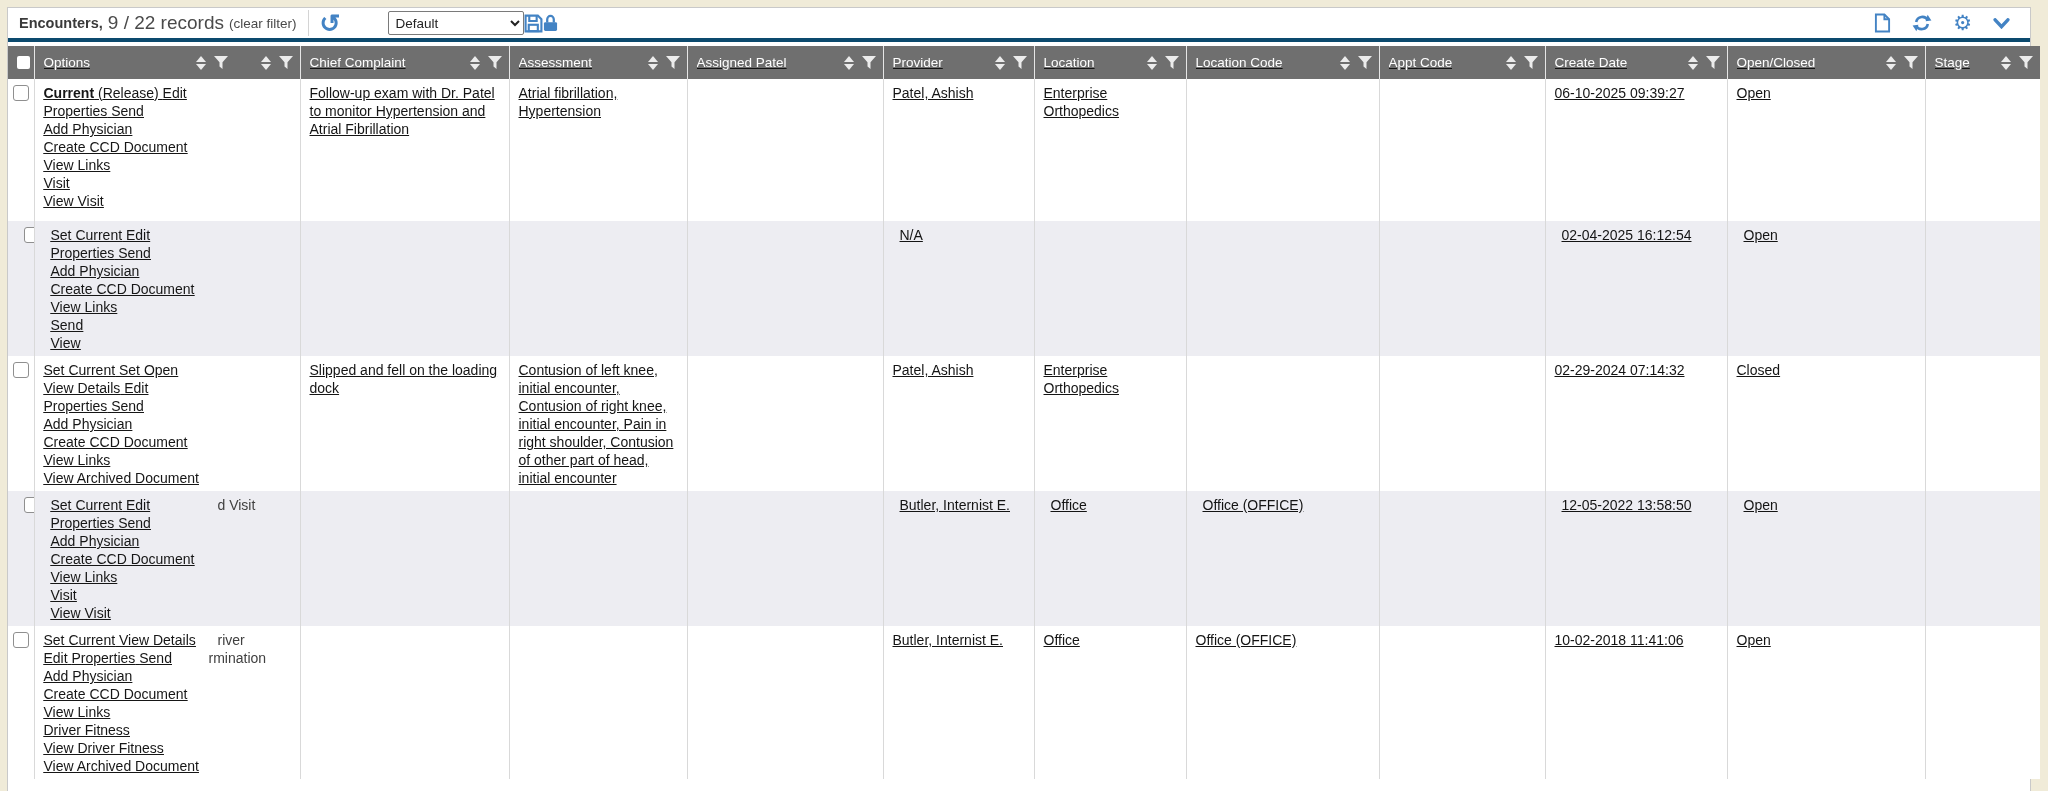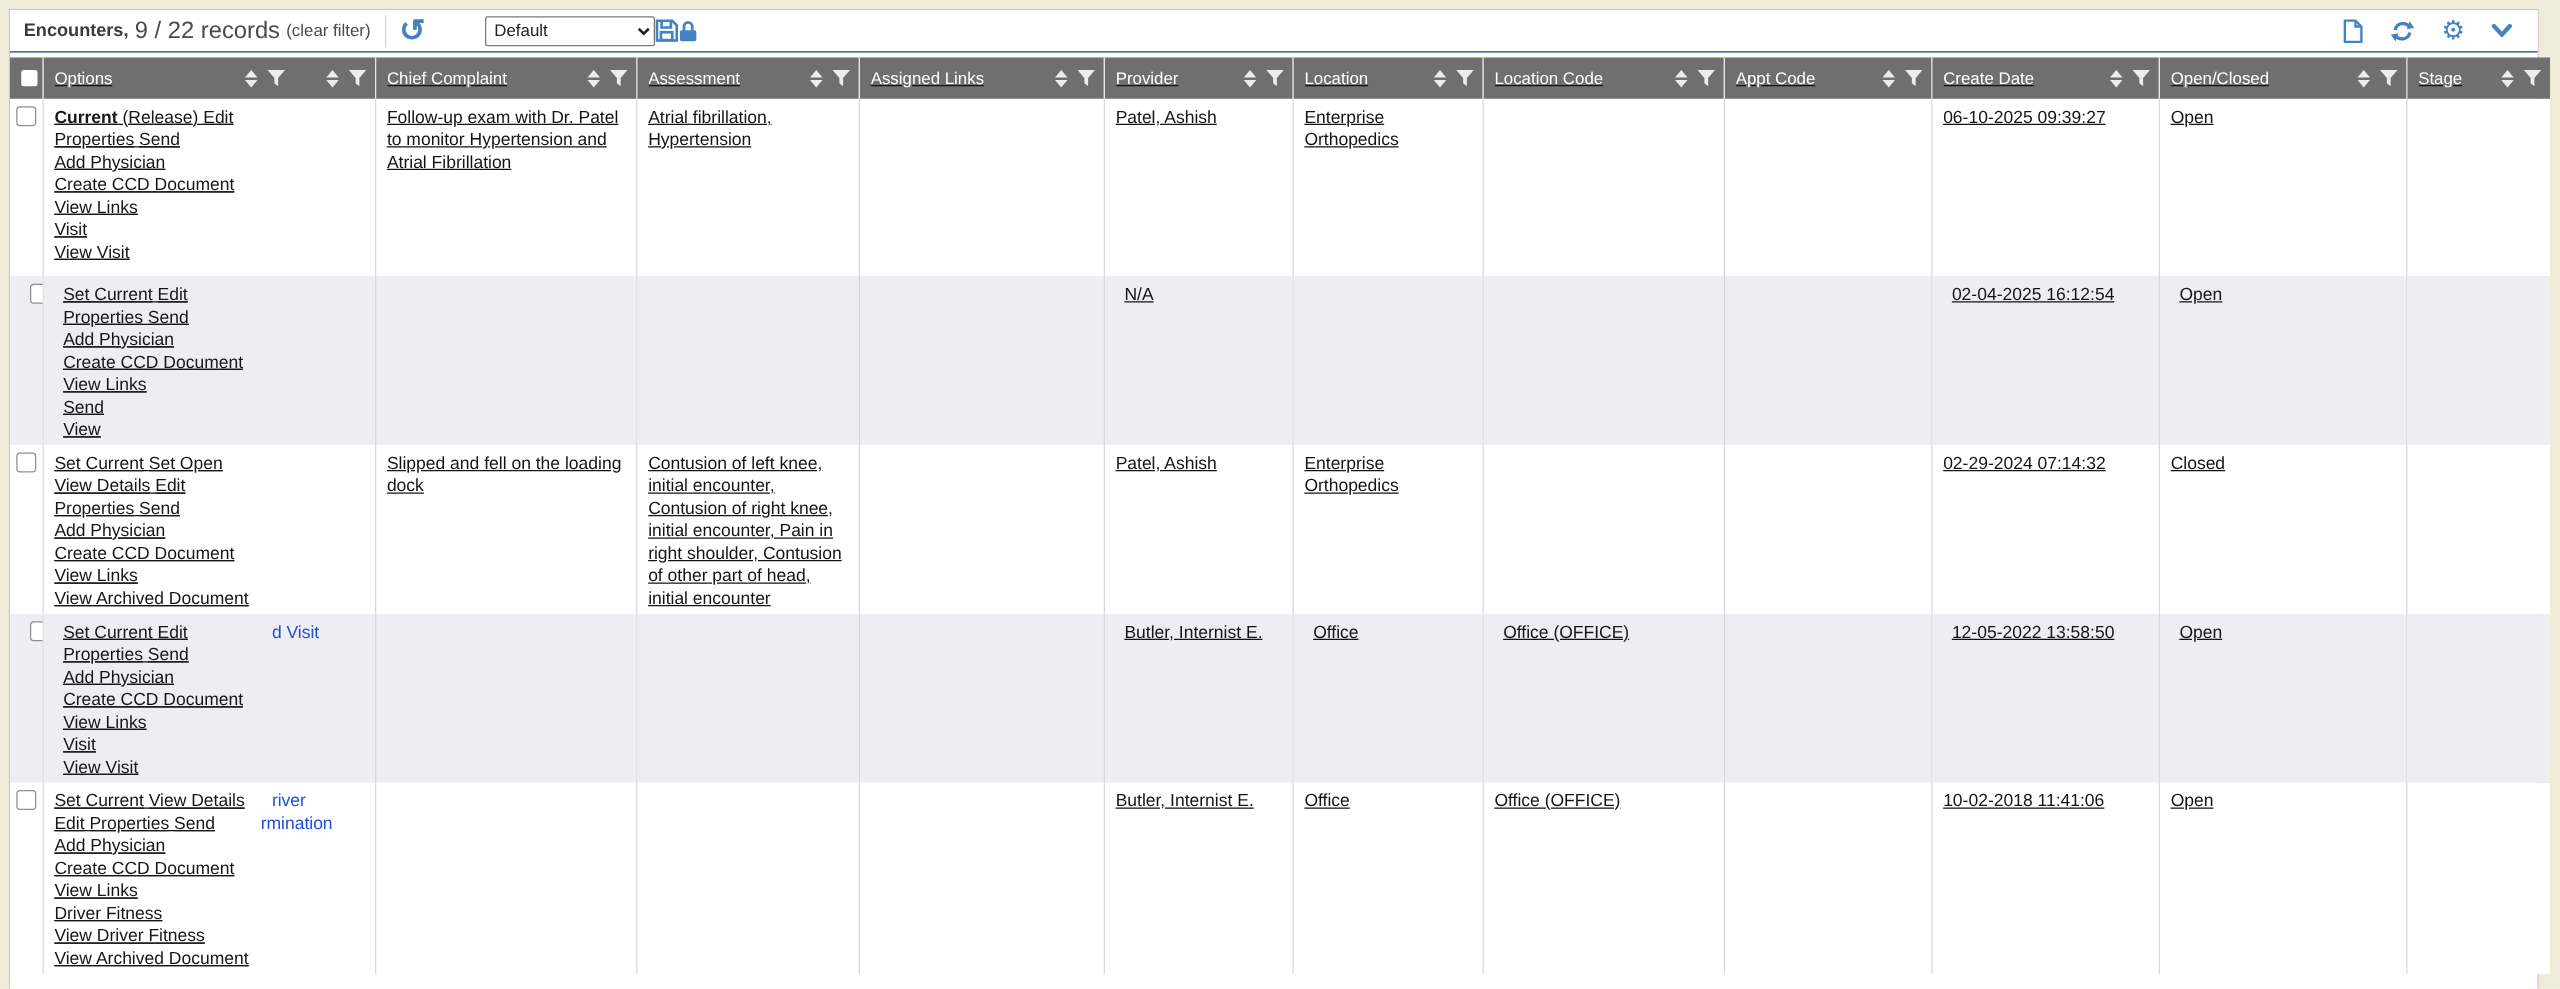--- a/index.html
+++ b/index.html
@@ -11,21 +11,21 @@
     color:#141414;
   }
   .page { position:relative; width:2048px; height:791px; overflow:hidden; }
   .panel {
     position:absolute; left:7px; top:7px; width:2024px; height:790px;
     background:#fff; border:1px solid #c9c9c9; border-bottom:none;
   }
   
   .toolbar {
     height:34px; display:flex; align-items:center;
-    padding:0 14px 0 11px; border-bottom:1px solid #0c4a6e; background:#fff;
+    padding:0 14px 0 11px; border-bottom:4px solid #0c4a6e; background:#fff;
   }
   .tb-title { font-weight:bold; font-size:14.5px; color:#3a3a3a; }
   .tb-records { font-size:19px; color:#4a4a4a; margin-left:5px; }
   .tb-clear { font-size:13.5px; color:#4a4a4a; margin-left:5px; cursor:pointer; }
   .tb-divider { width:1px; height:26px; background:#d4d4d4; margin:0 10px 0 12px; }
   button.icon-btn { background:none; border:none; padding:0; margin:0; cursor:pointer; display:inline-flex; align-items:center; justify-content:center; }
   .tb-undo { font-size:25px; line-height:22px; color:#4383c4; font-weight:bold; margin-right:6px; }
   .tb-nav {
     width:18px; height:18px; border-radius:50%; background:#d8d8d8; color:#fff;
     font-size:13px; font-weight:bold; line-height:17px; text-align:center; margin-left:4px;
@@ -68,21 +68,21 @@
   tr.zebra td { background:#ededf2;padding-left:16px; }
   td.cb-cell { padding:6px 0 0 0; text-align:center; }
   input.row-cb {
     appearance:none; -webkit-appearance:none; width:16px; height:16px;
     border:1px solid #8f8f8f; border-radius:3px; background:#fff; margin:0; cursor:pointer;
   }
   td.options-cell { position:relative; }
   .opt-line { white-space:nowrap; }
   .opt-line a { color:#161616; text-decoration:underline; cursor:pointer; }
   .opt-line a.bold { font-weight:bold; }
-  .clip-frag { position:absolute; white-space:nowrap; color:#1d4ed8; }
+  .clip-frag { position:absolute; white-space:nowrap; color:#404040; }
 </style>
 </head>
 <body>
 
 <div class="page">
   <div class="panel">
 
     <div class="toolbar">
       <span class="tb-title">Encounters,</span>
       <span class="tb-records">9 / 22 records</span>
@@ -211,21 +211,21 @@
                     <span class="filter-icon">
                       <svg width="14" height="13" viewBox="0 0 14 13">
                         <path d="M0 0 H14 L8.5 6.3 V13 L5.5 10.6 V6.3 Z" fill="#ececec"></path>
                       </svg>
                     </span>
                   </span>
                 </div>
               </th>
               <th>
                 <div class="th-inner">
-                  <span class="th-label">Assigned Links</span>
+                  <span class="th-label">Assigned Patel</span>
                   <span class="th-spacer"></span>
                   <span class="icon-group">
                     <span class="sort-icon">
                       <span class="tri-up"></span>
                       <span class="tri-down"></span>
                     </span>
                     <span class="filter-icon">
                       <svg width="14" height="13" viewBox="0 0 14 13">
                         <path d="M0 0 H14 L8.5 6.3 V13 L5.5 10.6 V6.3 Z" fill="#ececec"></path>
                       </svg>

